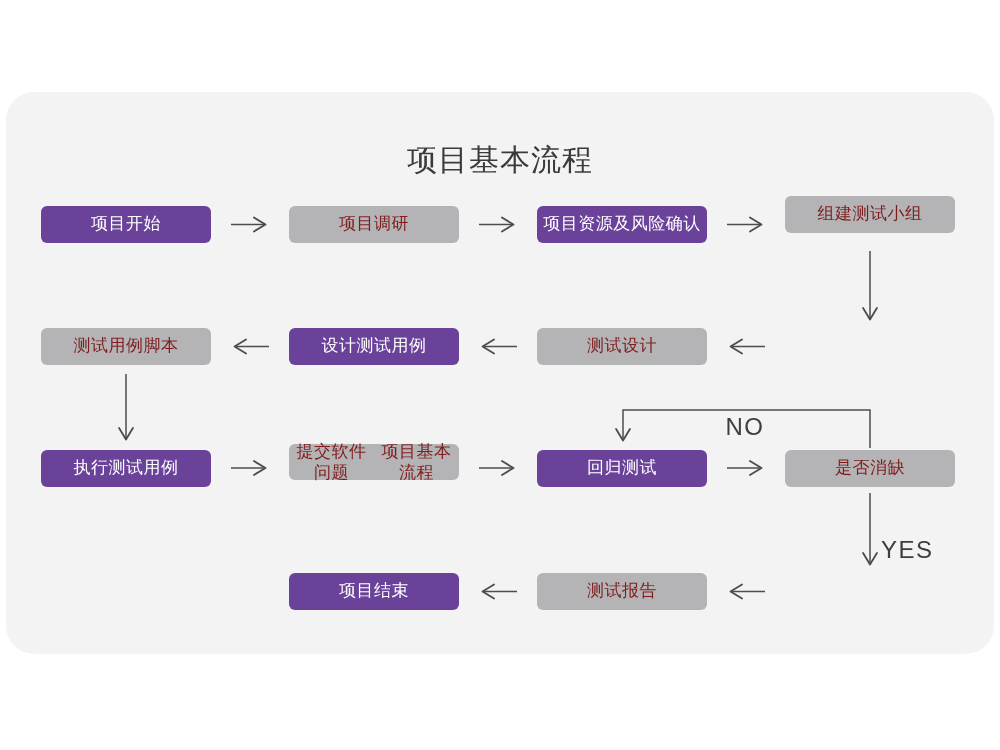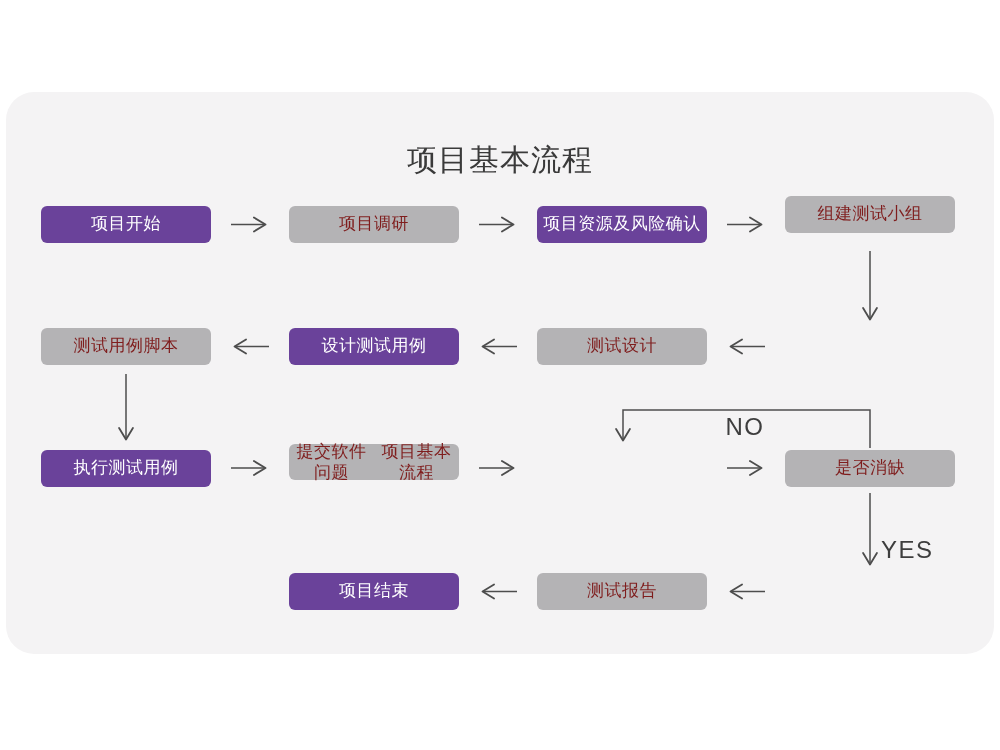--- a/index.html
+++ b/index.html
@@ -79,18 +79,19 @@
 
   <div class="node secondary" style="left:41px;top:328px">测试用例脚本</div>
   <div class="node primary" style="left:289px;top:328px">设计测试用例</div>
   <div class="node secondary" style="left:537px;top:328px">测试设计</div>
 
   <div class="node primary" style="left:41px;top:450px">执行测试用例</div>
   <div class="node secondary tall" style="left:289px;top:444px">
     <span>提交软件问题</span>
     <span>项目基本流程</span>
   </div>
+  <div class="node primary" style="left:537px;top:450px">回归测试</div>
   <div class="node secondary" style="left:785px;top:450px">是否消缺</div>
 
   <div class="node primary" style="left:289px;top:573px">项目结束</div>
   <div class="node secondary" style="left:537px;top:573px">测试报告</div>
 
 </div>
 
 </body></html>

